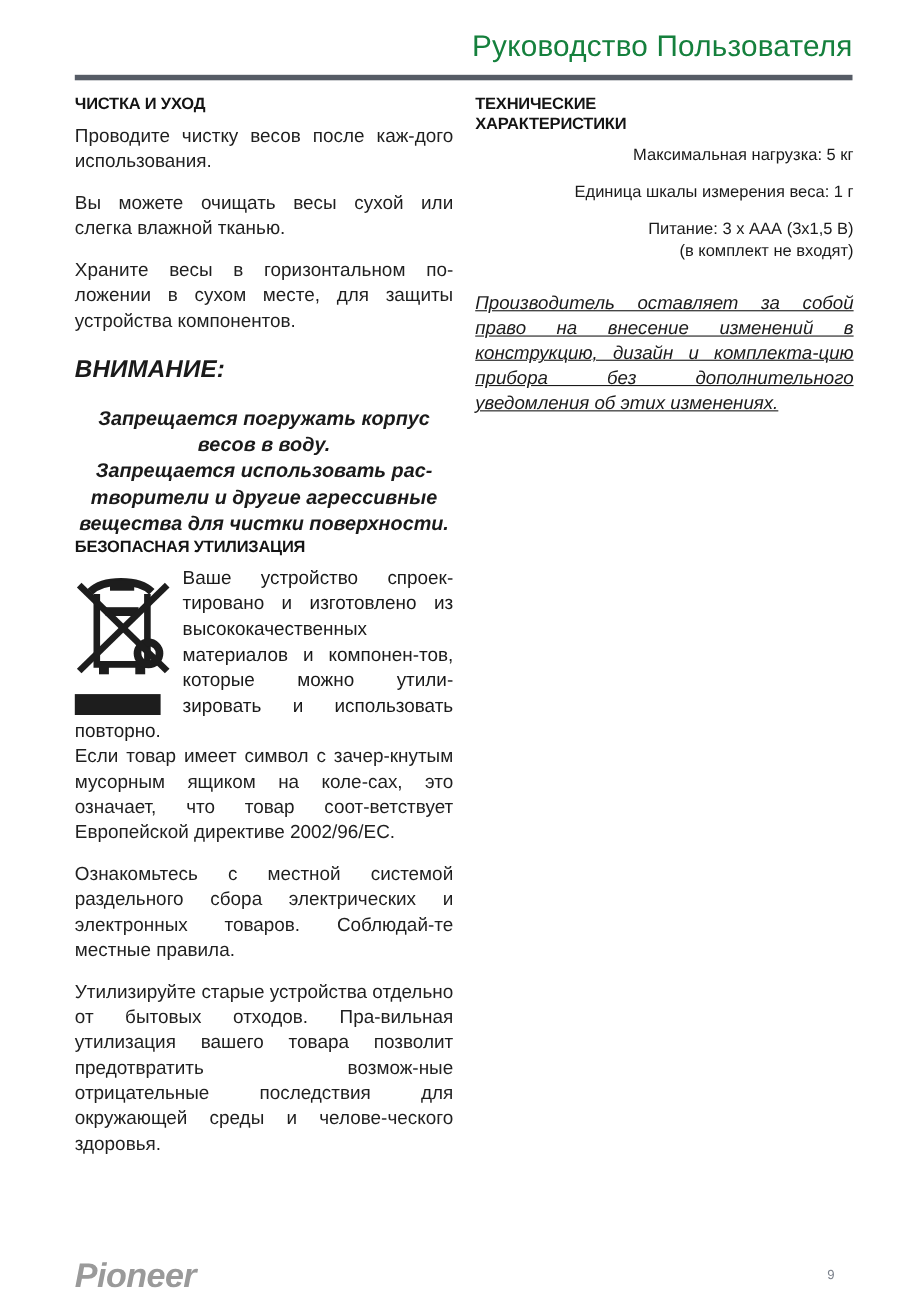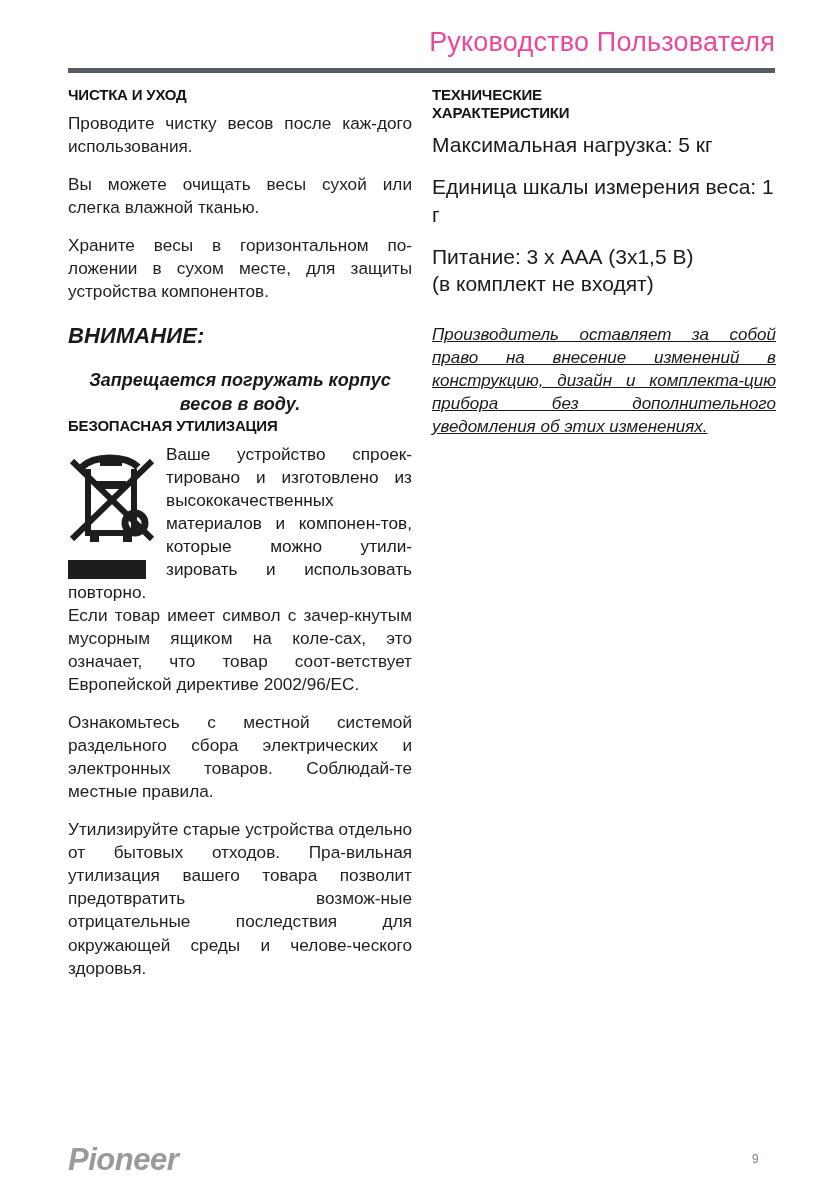--- a/index.html
+++ b/index.html
@@ -19,21 +19,21 @@
   
   .page-header {
     position: absolute;
     left: 68px;
     top: 28px;
     width: 707px;
     text-align: right;
   }
   .page-header .header-title {
     font-size: 27px;
-    color: #ec4899;
+    color: #15803d;
     letter-spacing: 0.2px;
     font-weight: 400;
     line-height: 1.1;
   }
   .header-rule {
     position: absolute;
     left: 68px;
     top: 68px;
     width: 707px;
     height: 5px;
@@ -93,24 +93,24 @@
   p.disclaimer {
     font-size: 17px;
     font-style: italic;
     line-height: 1.35;
     text-align: justify;
     margin: 26px 0 0 0;
     text-decoration: underline;
   }
 
   .spec-line {
-    font-size: 21px;
+    font-size: 15px;
     line-height: 1.32;
     margin: 0 0 14px 0;
-    text-align: left;
+    text-align: right;
   }
   .spec-line.tight { margin-bottom: 0; }
 
   
   .disposal-heading { margin-top: 42px; }
 
   .weee-wrap {
     float: left;
     width: 88px;
     height: 132px;
@@ -167,20 +167,21 @@
   <div class="col col-left">
 
     <h2 class="section-title">ЧИСТКА И УХОД</h2>
 
     <p class="body-text">Проводите чистку весов после каж-дого использования.</p>
     <p class="body-text">Вы можете очищать весы сухой или слегка влажной тканью.</p>
     <p class="body-text">Храните весы в горизонтальном по-ложении в сухом месте, для защиты устройства компонентов.</p>
 
     <p class="warn-label">ВНИМАНИЕ:</p>
     <p class="warn-body">Запрещается погружать корпус весов в воду.</p>
+    <p class="warn-body">Запрещается использовать рас-творители и другие агрессивные вещества для чистки поверхности.</p>
 
     <h2 class="section-title disposal-heading">БЕЗОПАСНАЯ УТИЛИЗАЦИЯ</h2>
 
     <div class="clearfix">
       <div class="weee-wrap">
         <svg width="88" height="112" viewBox="0 0 88 112" aria-hidden="true">
           <g fill="none" stroke="#1d1d1d" stroke-width="6" stroke-linecap="butt">
 
             <path d="M14 20 C 26 8, 58 8, 70 20" stroke-width="7"></path>
 

